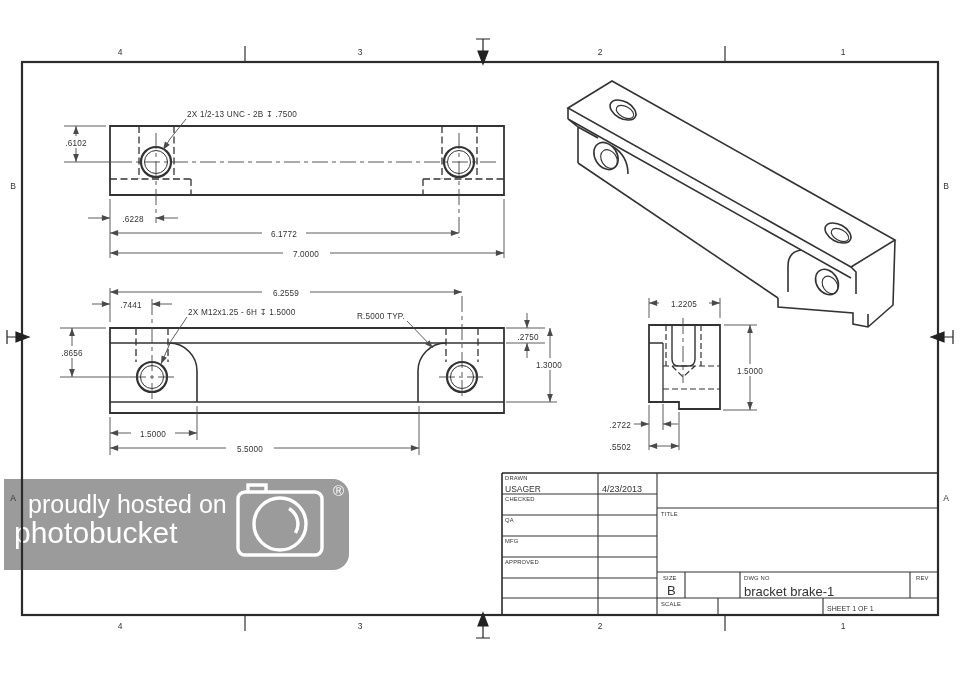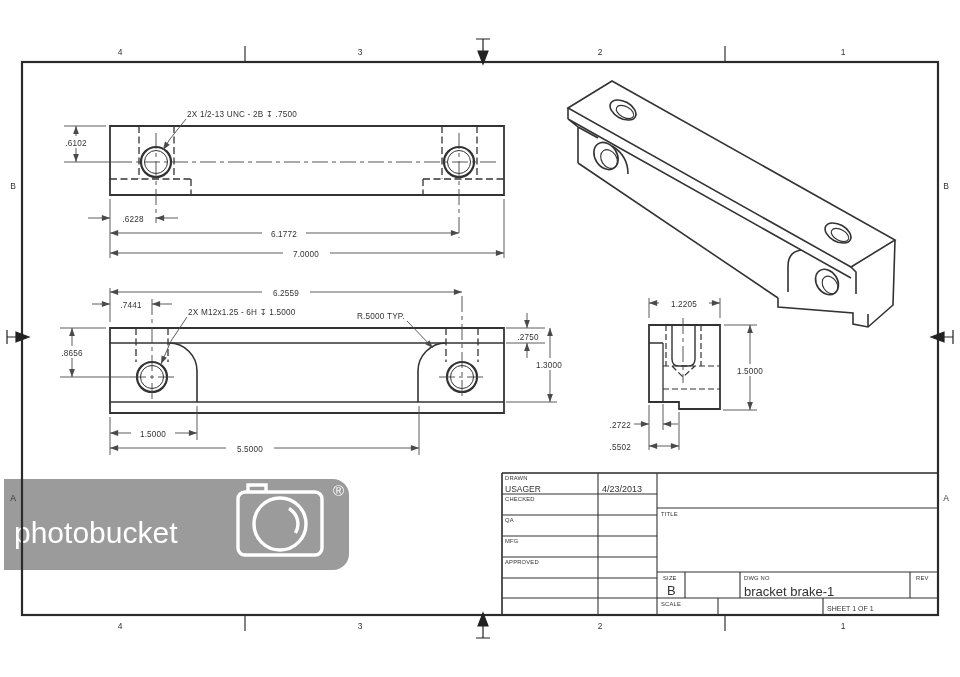--- a/index.html
+++ b/index.html
@@ -21,20 +21,21 @@
   .wm-l2{position:absolute;left:10px;top:38px;font-size:30px;line-height:32px;}
   .wm-cam{position:absolute;left:230px;top:4px;}
   .wm-reg{position:absolute;right:5px;top:3px;font-size:15px;}
 </style>
 </head>
 <body>
 
 <div id="sheet">
 
   <div id="watermark">
+    <div class="wm-l1">proudly hosted on</div>
     <div class="wm-l2">photobucket</div>
     <div class="wm-cam">
       <svg width="100" height="80" viewBox="0 0 100 80">
         <g fill="none" stroke="#ffffff" stroke-width="3.4">
           <path d="M14,9 V2 H32 V9"></path>
           <rect x="4" y="9" width="84" height="63" rx="7"></rect>
           <circle cx="46" cy="41" r="26"></circle>
           <path d="M55,25.5 A18,18 0 0 1 61.5,50"></path>
         </g>
       </svg>

